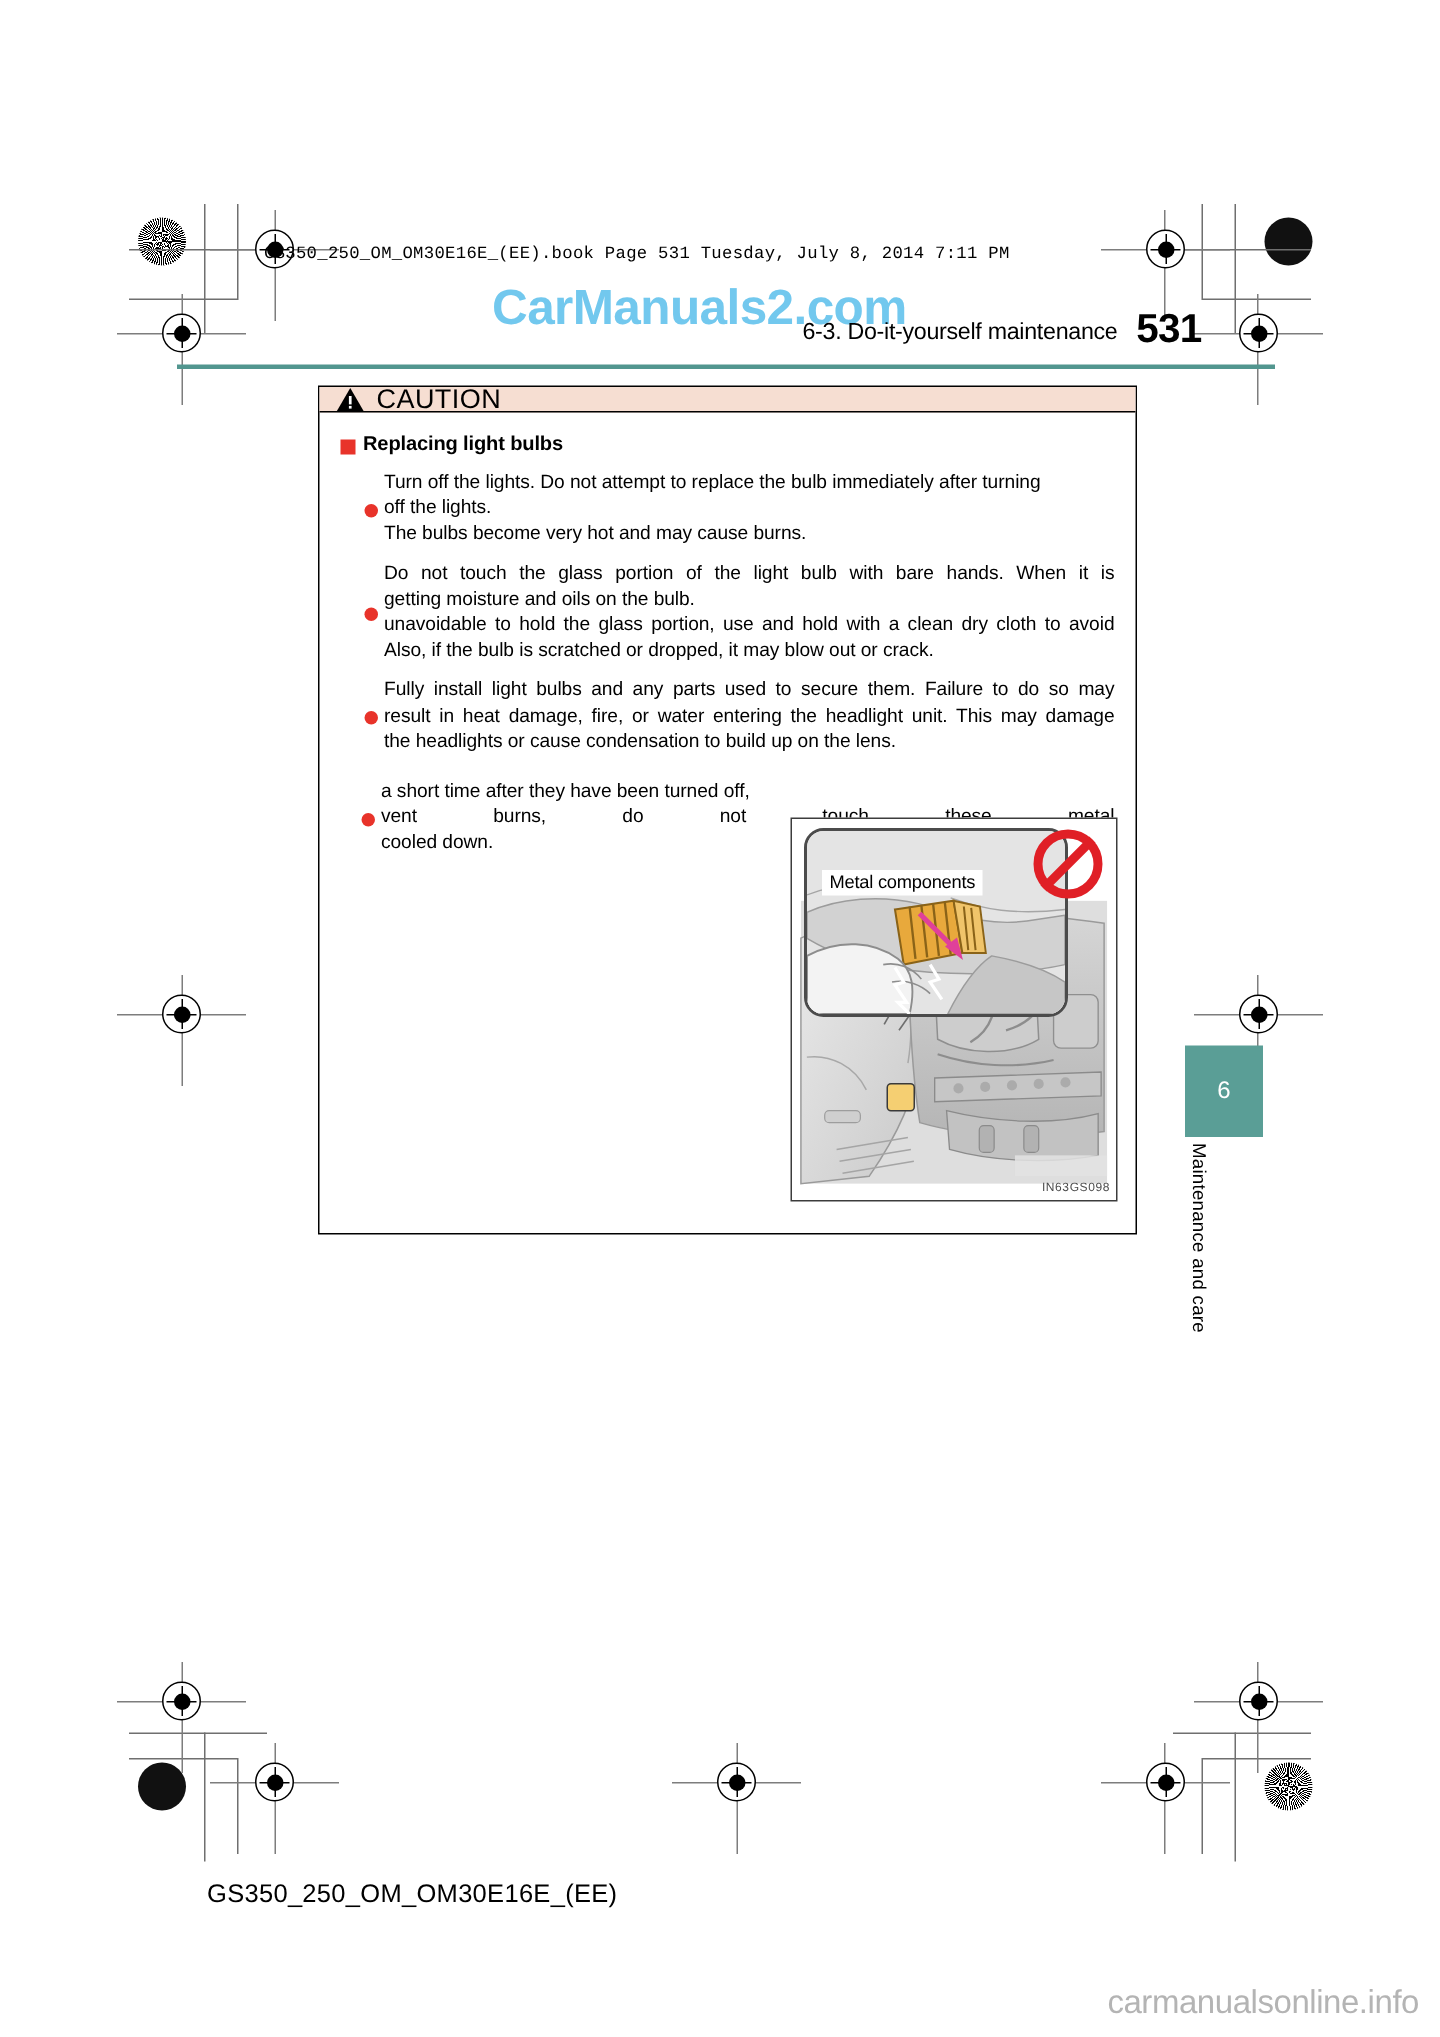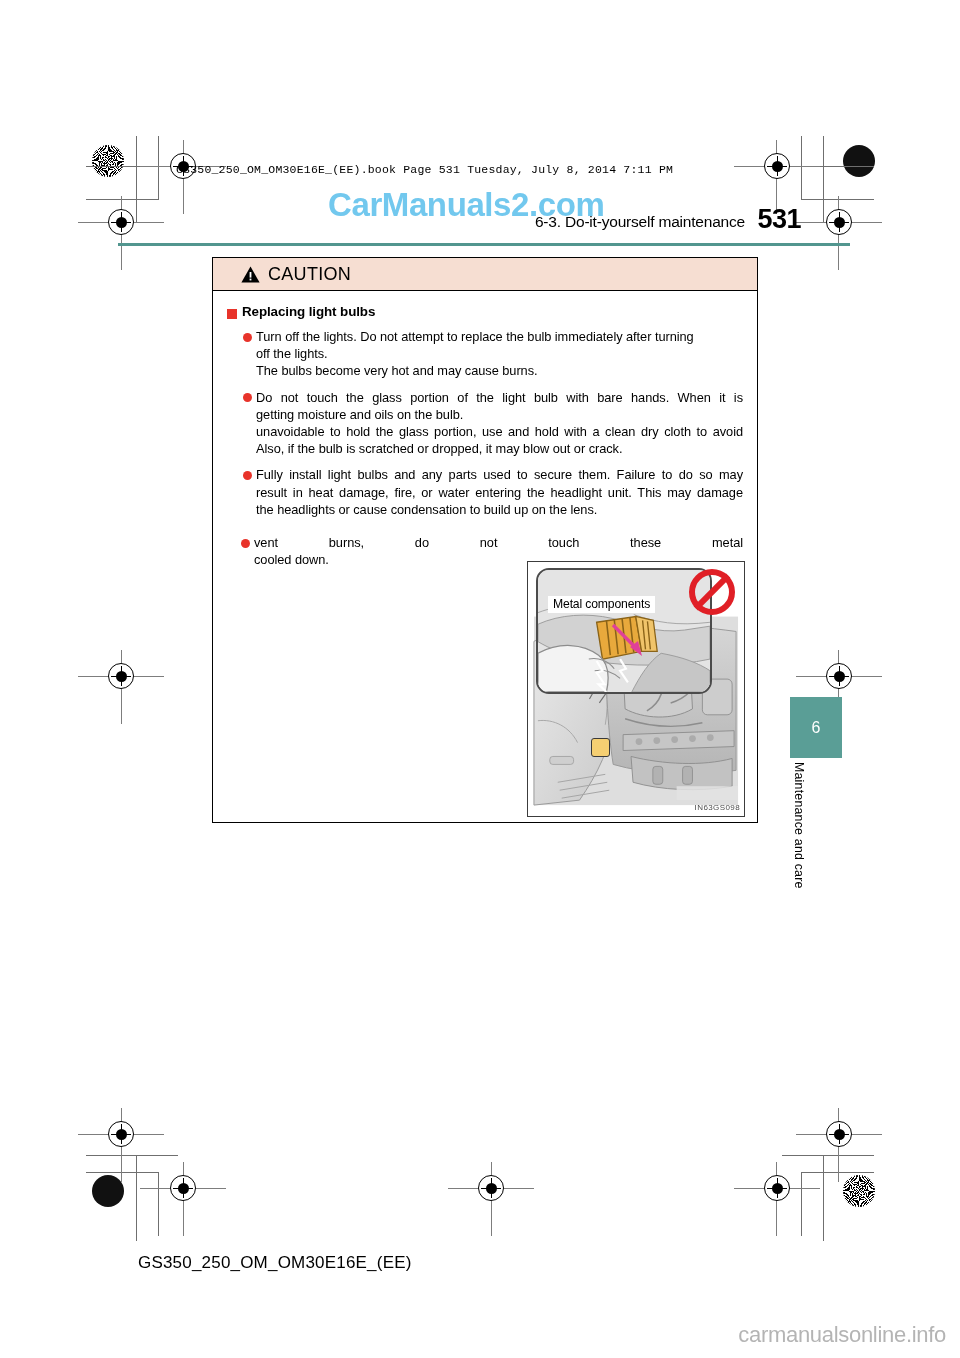--- a/index.html
+++ b/index.html
@@ -119,26 +119,26 @@
     position: absolute;
     left: 212px;
     top: 257px;
     width: 546px;
     height: 566px;
     border: 1.4px solid #000;
     box-sizing: border-box;
     background: #fff;
   }
   .caution-header {
-    height: 33px;
+    height: 17px;
     background: #f6ded2;
     border-bottom: 1.4px solid #000;
     display: flex;
     align-items: center;
-    padding-left: 28px;
+    padding-left: 11px;
     box-sizing: border-box;
   }
   .warn-triangle {
     width: 19px;
     height: 17px;
     position: relative;
     margin-right: 8px;
     flex: 0 0 auto;
   }
   .caution-label {
@@ -165,21 +165,21 @@
     flex: 0 0 auto;
   }
   .sec-heading-text {
     font-size: 13.4px;
     font-weight: bold;
     letter-spacing: -0.1px;
   }
 
   .bullet-item {
     display: flex;
-    align-items: flex-start;
+    align-items: center;
     margin-left: 16px;
     margin-bottom: 9px;
   }
   .dot-bullet {
     width: 9px; height: 9px;
     border-radius: 50%;
     background: #e8332a;
     margin-top: 4.5px;
     margin-right: 4px;
     flex: 0 0 auto;
@@ -469,20 +469,21 @@
       <span class="bullet-text">
         <span style="display:block; text-align:justify; text-align-last:justify">Fully install light bulbs and any parts used to secure them. Failure to do so may</span>
         <span style="display:block; text-align:justify; text-align-last:justify">result in heat damage, fire, or water entering the headlight unit. This may damage</span>
         <span style="display:block">the headlights or cause condensation to build up on the lens.</span>
       </span>
     </div>
 
     <div class="bullet-item" style="margin-left:14px">
       <span class="dot-bullet"></span>
       <span class="bullet-text narrow-col">
+        <span style="display:block">a short time after they have been turned off,</span>
         <span style="display:block; text-align:justify; text-align-last:justify">vent burns, do not touch these metal</span>
         <span style="display:block">cooled down.</span>
       </span>
     </div>
 
     <div class="figure">
 
       <svg class="fig-photo" viewBox="0 0 218 256" preserveAspectRatio="none" aria-hidden="true">
         <defs>
           <linearGradient id="bodyg" x1="0" y1="0" x2="1" y2="1">

